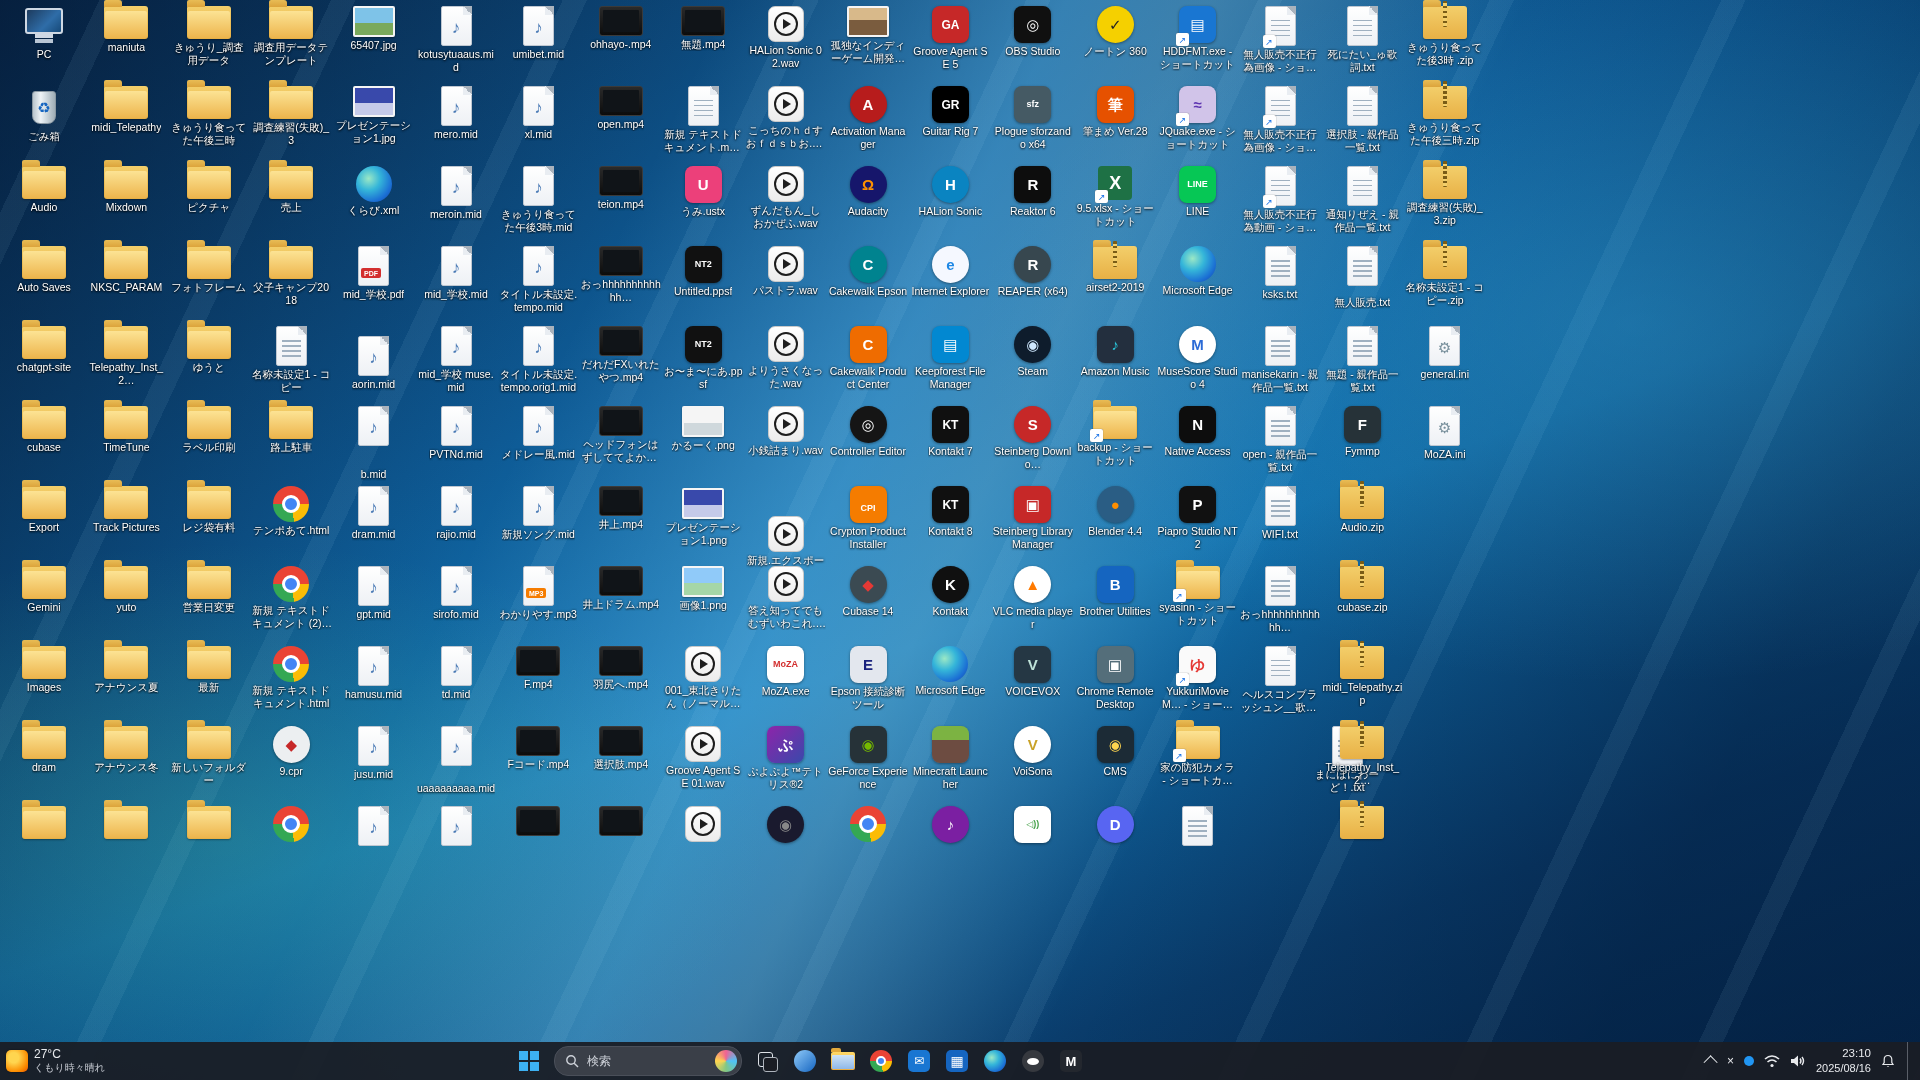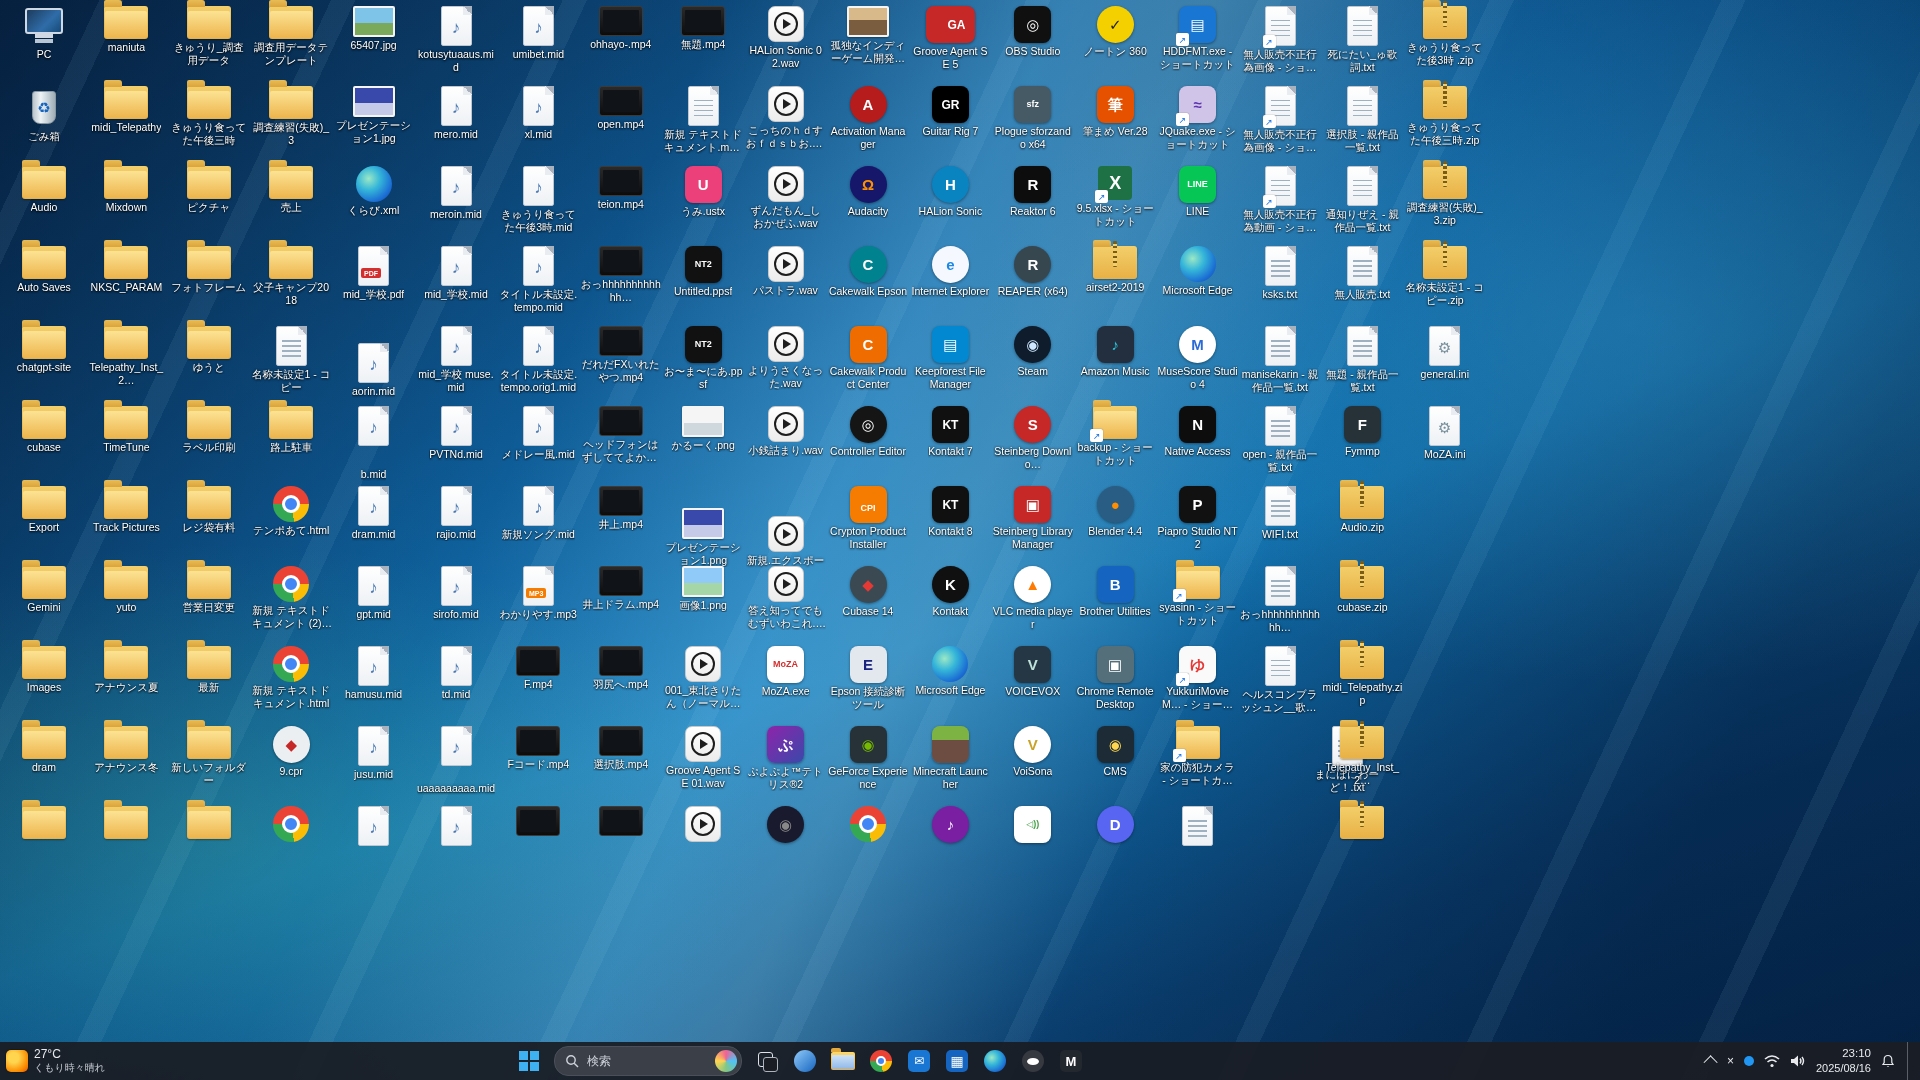--- a/index.html
+++ b/index.html
@@ -166,21 +166,21 @@
     </div>
     <div class="cell" style="left: 745.6px; top: 6px;">
       <div class="ic sh-play"></div>
       <div class="lbl">HALion Sonic 02.wav</div>
     </div>
     <div class="cell" style="left: 828px; top: 6px;">
       <div class="ic sh-image" style="background: linear-gradient(rgb(216, 185, 138) 45%, rgb(122, 92, 62) 45%);"></div>
       <div class="lbl">孤独なインディーゲーム開発者の一生…</div>
     </div>
     <div class="cell" style="left: 910.4px; top: 6px;">
-      <div class="ic sh-app" style="background: rgb(198, 40, 40); padding-left: 12px;">
+      <div class="ic sh-app" style="background: rgb(198, 40, 40);">
         <span class="glyph" style="font-size: 12px;">GA</span>
       </div>
       <div class="lbl">Groove Agent SE 5</div>
     </div>
     <div class="cell" style="left: 992.8px; top: 6px;">
       <div class="ic sh-app" style="background: rgb(16, 16, 16);">
         <span class="glyph" style="font-size: 15px;">◎</span>
       </div>
       <div class="lbl">OBS Studio</div>
     </div>
@@ -447,21 +447,21 @@
       <div class="lbl">airset2-2019</div>
     </div>
     <div class="cell" style="left: 1157.6px; top: 246px;">
       <div class="ic sh-edge"></div>
       <div class="lbl">Microsoft Edge</div>
     </div>
     <div class="cell" style="left: 1240px; top: 246px;">
       <div class="ic sh-txt"></div>
       <div class="lbl">ksks.txt</div>
     </div>
-    <div class="cell" style="left: 1322.4px; top: 246px;">
+    <div class="cell" style="left: 1322.4px; top: 246px; gap: 8px;">
       <div class="ic sh-txt"></div>
       <div class="lbl">無人販売.txt</div>
     </div>
     <div class="cell" style="left: 1404.8px; top: 246px;">
       <div class="ic sh-zip"></div>
       <div class="lbl">名称未設定1 - コピー.zip</div>
     </div>
     <div class="cell" style="left: 4px; top: 326px;">
       <div class="ic sh-folder"></div>
       <div class="lbl">chatgpt-site</div>
@@ -471,21 +471,21 @@
       <div class="lbl">Telepathy_Inst_2…</div>
     </div>
     <div class="cell" style="left: 168.8px; top: 326px;">
       <div class="ic sh-folder"></div>
       <div class="lbl">ゆうと</div>
     </div>
     <div class="cell" style="left: 251.2px; top: 326px;">
       <div class="ic sh-txt"></div>
       <div class="lbl">名称未設定1 - コピー</div>
     </div>
-    <div class="cell" style="left: 333.6px; top: 343px;">
+    <div class="cell" style="left: 333.6px; top: 336px;">
       <div class="ic sh-mid"></div>
       <div class="lbl">aorin.mid</div>
     </div>
     <div class="cell" style="left: 416px; top: 326px;">
       <div class="ic sh-mid"></div>
       <div class="lbl">mid_学校 muse.mid</div>
     </div>
     <div class="cell" style="left: 498.4px; top: 326px;">
       <div class="ic sh-mid"></div>
       <div class="lbl">タイトル未設定.tempo.orig1.mid</div>
@@ -655,21 +655,21 @@
       <div class="lbl">rajio.mid</div>
     </div>
     <div class="cell" style="left: 498.4px; top: 486px;">
       <div class="ic sh-mid"></div>
       <div class="lbl">新規ソング.mid</div>
     </div>
     <div class="cell" style="left: 580.8px; top: 486px;">
       <div class="ic sh-video"></div>
       <div class="lbl">井上.mp4</div>
     </div>
-    <div class="cell" style="left: 663.2px; top: 508px;">
+    <div class="cell" style="left: 663.2px; top: 488px;">
       <div class="ic sh-image" style="background: linear-gradient(rgb(57, 73, 171) 55%, rgb(197, 202, 233) 55%);"></div>
       <div class="lbl">プレゼンテーション1.png</div>
     </div>
     <div class="cell" style="left: 745.6px; top: 502px; justify-content: flex-end;">
       <div class="ic sh-play"></div>
       <div class="lbl">新規.エクスポート.wav</div>
     </div>
     <div class="cell" style="left: 828px; top: 486px;">
       <div class="ic sh-app" style="background: rgb(245, 124, 0);">
         <span class="glyph" style="font-size: 9px; margin-top: 8px;">CPI</span>

